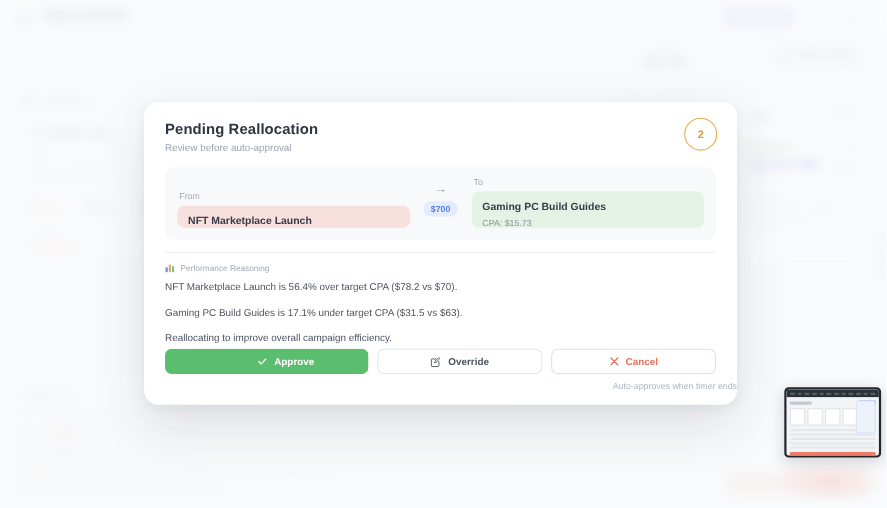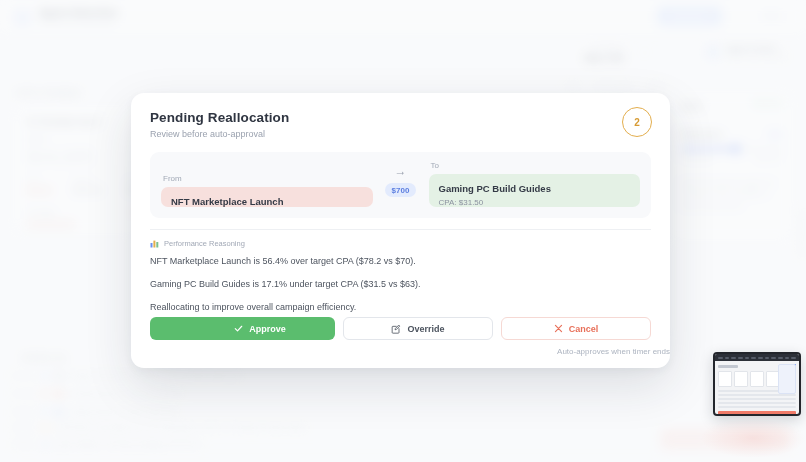--- a/index.html
+++ b/index.html
@@ -529,21 +529,21 @@
 
       <div class="transfer-mid">
         <div class="mid-arrow">→</div>
         <div class="mid-amount">$700</div>
       </div>
 
       <div class="side">
         <div class="side-label">To</div>
         <div class="side-card to">
           <div class="side-name">Gaming PC Build Guides</div>
-          <div class="side-cpa">CPA: $31.50</div>
+          <div class="side-cpa">CPA: $15.73</div>
         </div>
       </div>
     </div>
 
     <div class="reason">
       <div class="reason-head">
         <svg class="chart-icon" width="9" height="9" viewBox="0 0 9 9">
           <rect x="0.5" y="4" width="2" height="4.5" fill="#6b8ff0"></rect>
           <rect x="3.4" y="1.6" width="2" height="6.9" fill="#e3ae4e"></rect>
           <rect x="6.3" y="3" width="2" height="5.5" fill="#7cc08f"></rect>

